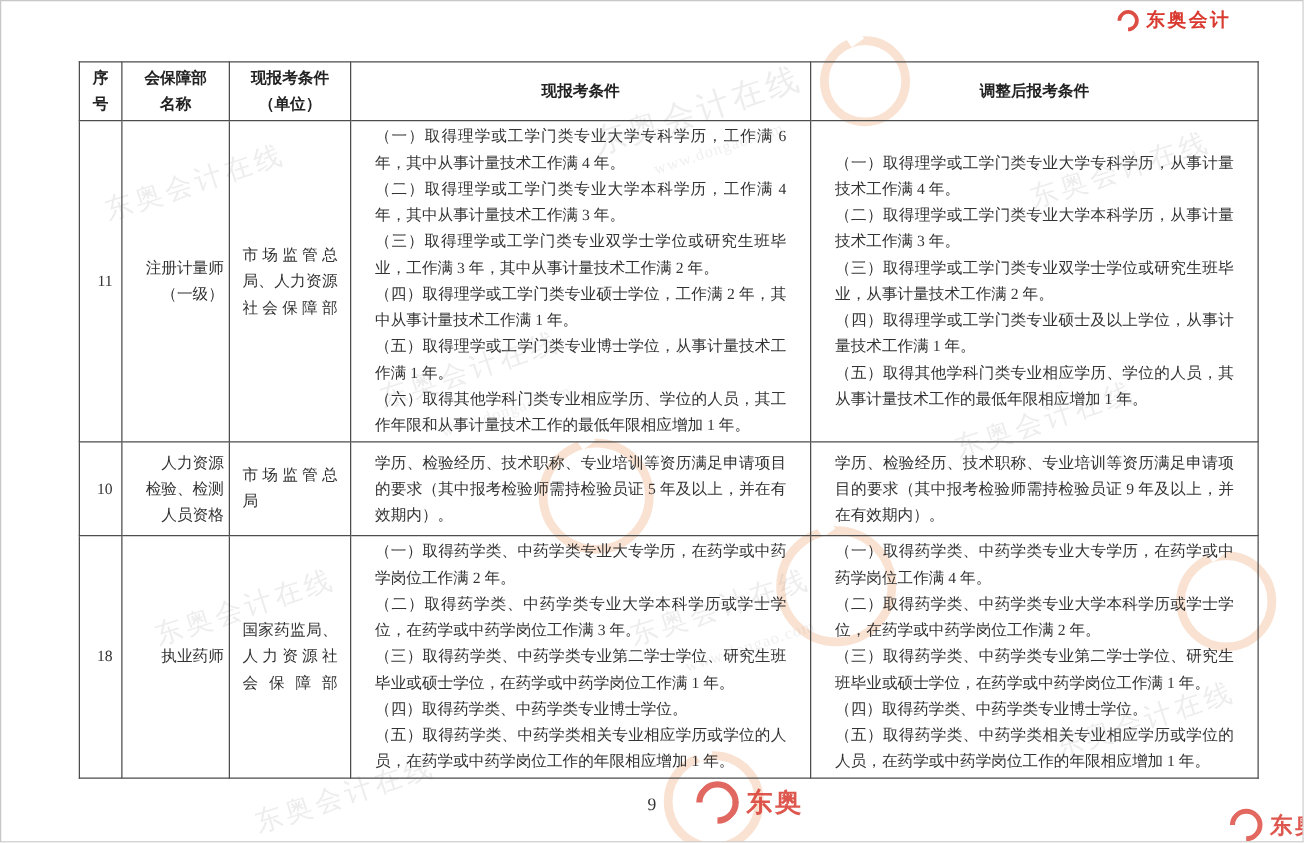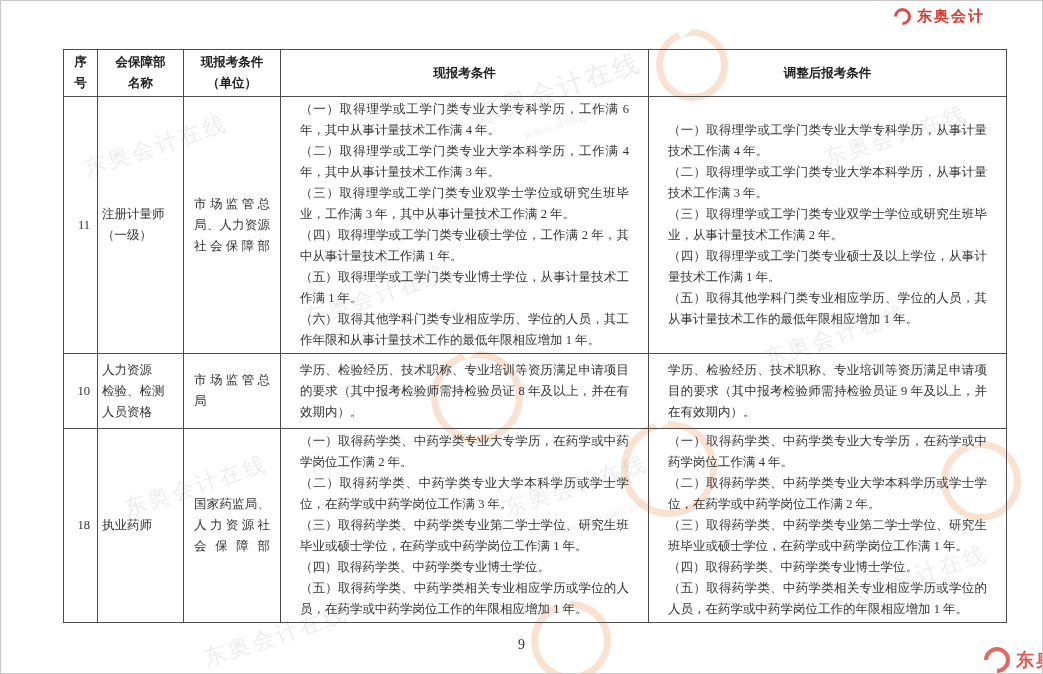--- a/index.html
+++ b/index.html
@@ -63,21 +63,21 @@
     border:1px solid #4d4d4d;
     font-size:12.5px;line-height:21px;color:#333;
     padding:1px 7px;vertical-align:middle;
     box-sizing:border-box;
   }
   .qual th{
     font-weight:bold;text-align:center;white-space:pre-line;
     padding:2px 2px;color:#222;
   }
   td.c-no{text-align:right;}
-  td.c-name{text-align:left;white-space:pre-line;padding:1px 4px;margin-top:24px;}
+  td.c-name{text-align:right;white-space:pre-line;padding:1px 4px;margin-top:24px;}
   td.c-dept{
     white-space:pre-line;text-align:justify;text-align-last:justify;
     padding:1px 10px;
   }
   td.c-req{
     text-align:justify;white-space:pre-line;padding:2px 19px;
   }
 
   
   .page-number{
@@ -107,20 +107,24 @@
     <span class="wm-ring" style="left:655px;top:28px;width:72px;height:72px;"></span>
     <span class="wm-ring" style="left:430px;top:350px;width:92px;height:92px;"></span>
     <span class="wm-ring" style="left:620px;top:420px;width:96px;height:96px;"></span>
     <span class="wm-ring" style="left:940px;top:440px;width:80px;height:80px;"></span>
     <span class="wm-ring" style="left:530px;top:600px;width:80px;height:80px;"></span>
   </div>
 
   <div class="brand brand-top-right">
     <span class="brand-ring"></span>
     <span>东奥会计</span>
+  </div>
+  <div class="brand brand-bottom-center">
+    <span class="brand-ring"></span>
+    <span>东奥</span>
   </div>
   <div class="brand brand-bottom-right">
     <span class="brand-ring"></span>
     <span>东奥会计</span>
   </div>
 
   <table class="qual">
     <colgroup>
       <col style="width:34px">
         <col style="width:86px">
@@ -160,21 +164,21 @@
 （四）取得理学或工学门类专业硕士及以上学位，从事计量技术工作满 1 年。
 （五）取得其他学科门类专业相应学历、学位的人员，其从事计量技术工作的最低年限相应增加 1 年。</td>
       </tr>
       <tr style="height:75px;">
         <td class="c-no">10</td>
         <td class="c-name">人力资源
 检验、检测
 人员资格</td>
         <td class="c-dept">市场监管总
 局</td>
-        <td class="c-req">学历、检验经历、技术职称、专业培训等资历满足申请项目的要求（其中报考检验师需持检验员证 8 年及以上，并在有效期内）。</td>
+        <td class="c-req">学历、检验经历、技术职称、专业培训等资历满足申请项目的要求（其中报考检验师需持检验员证 5 年及以上，并在有效期内）。</td>
         <td class="c-req">学历、检验经历、技术职称、专业培训等资历满足申请项目的要求（其中报考检验师需持检验员证 9 年及以上，并在有效期内）。</td>
       </tr>
       <tr style="height:185px;">
         <td class="c-no">18</td>
         <td class="c-name">执业药师</td>
         <td class="c-dept">国家药监局、
 人力资源社
 会保障部</td>
         <td class="c-req">（一）取得药学类、中药学类专业大专学历，在药学或中药学岗位工作满 2 年。
 （二）取得药学类、中药学类专业大学本科学历或学士学位，在药学或中药学岗位工作满 3 年。

